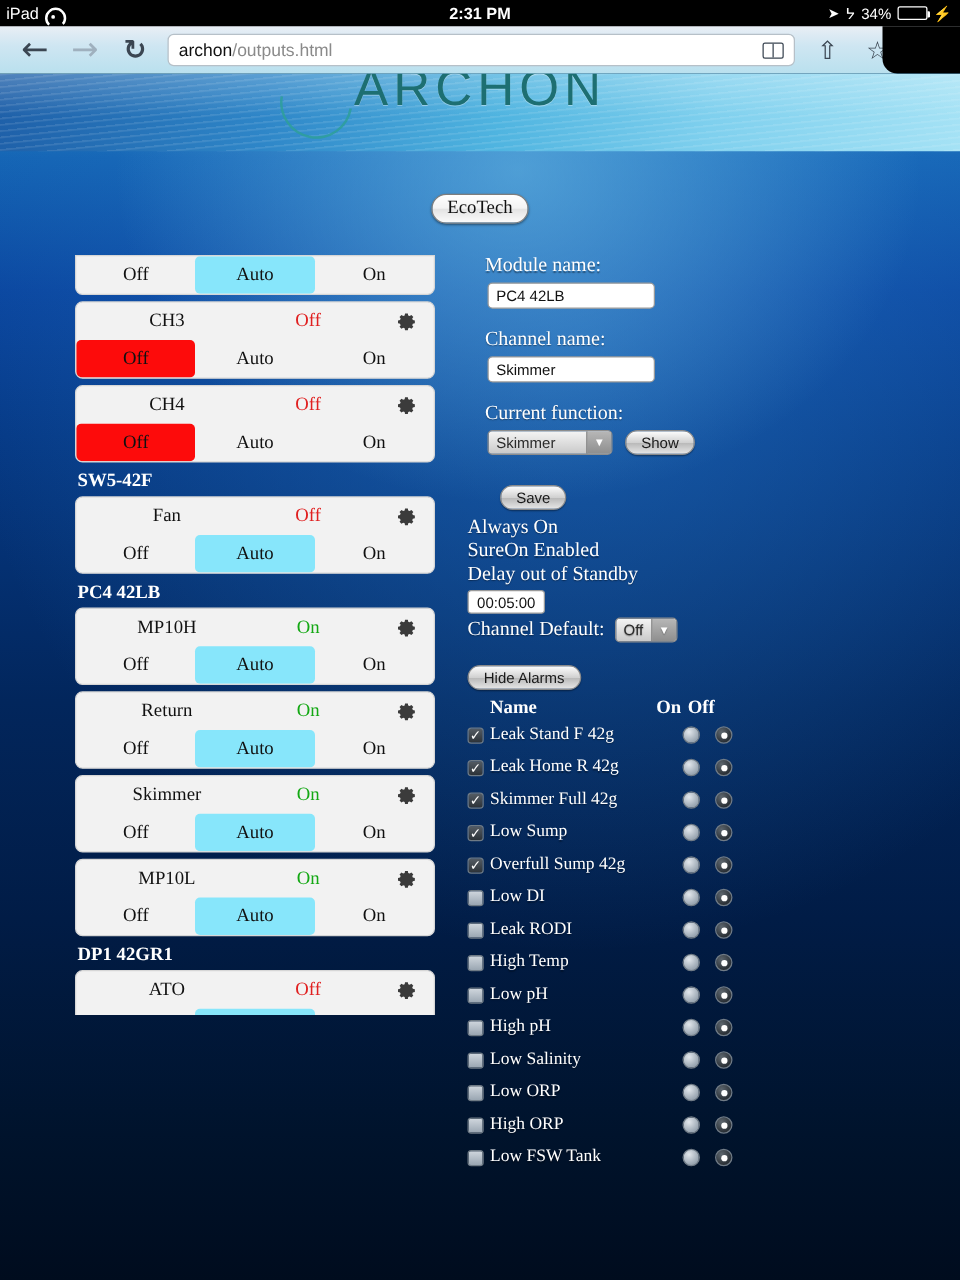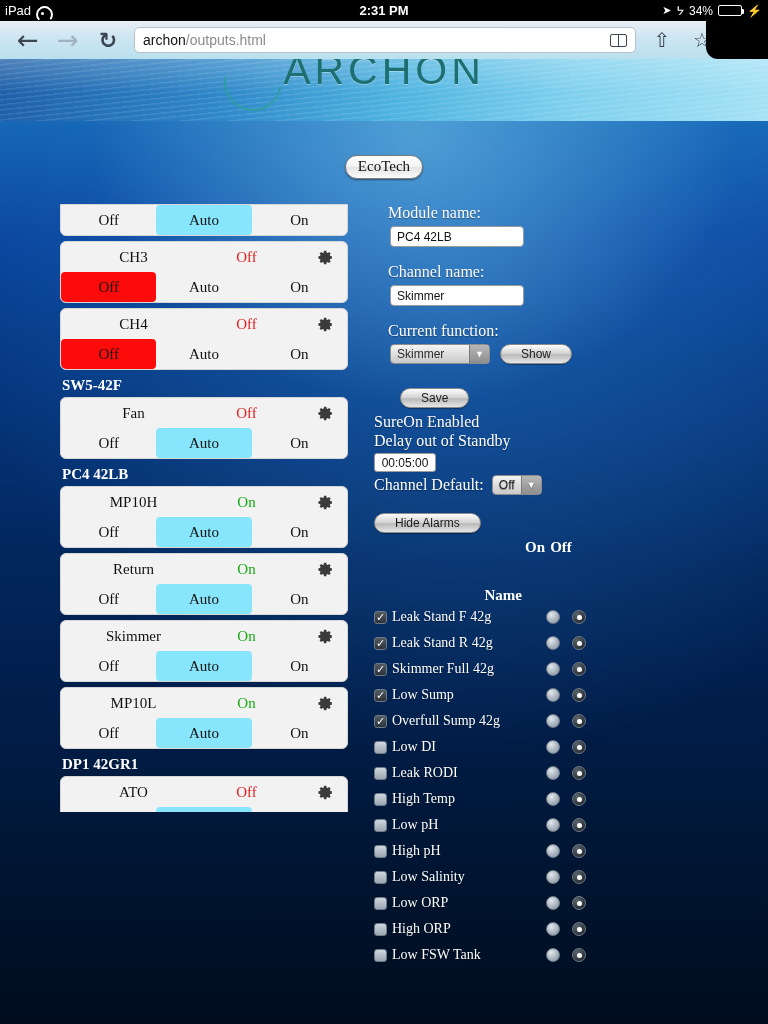--- a/index.html
+++ b/index.html
@@ -163,37 +163,37 @@
     padding: 0 6px; font-family:"Liberation Sans", sans-serif; font-size: 12px; color:#2a2a2a; min-width: 78px;
   }
   .selbox .sv.narrow { min-width: 28px; text-align:center; }
   .selarrow {
     width:20px; height:100%; background: linear-gradient(180deg,#b7b7b7,#8e8e8e);
     display:flex; align-items:center; justify-content:center; color:#fff; font-size:9px;
     border-left:1px solid #7a7a7a;
   }
   .grbtn {
     display:inline-block; background: linear-gradient(180deg,#fdfdfd,#cfcfcf 52%,#b9b9b9 53%,#e6e6e6);
-    border:1px solid #8b8b8b; border-radius: 11px; padding: 2px 20px;
+    border:1px solid #8b8b8b; border-radius: 11px; padding: 2px 12px;
     font-family:"Liberation Sans", sans-serif; font-size: 12px; color:#1a1a1a;
     box-shadow: 0 1px 1px rgba(0,0,0,.35);
   }
   .statline { color:#fff; font-size:16px; margin-left: 0px; line-height: 19px; text-shadow:0 1px 1px rgba(0,0,0,.4);}
   .timebox {
     width: 62px; height: 19px; background:#fff; border:1px solid #9a9a9a; border-radius:3px;
     font-family:"Liberation Sans", sans-serif; font-size:12px; color:#111;
     display:flex; align-items:center; justify-content:center; margin: 3px 0 3px 0;
   }
   .chandef { display:flex; align-items:center; gap:8px; color:#fff; font-size:16px; text-shadow:0 1px 1px rgba(0,0,0,.4);}
 
   
   .alarmhead {
     display:flex; color:#fff; font-weight:bold; font-size:15px; margin-top: 6px;
   }
-  .ah-name { width: 148px; text-align:right; padding-left: 18px; margin-top: 48px;}
+  .ah-name { width: 148px; text-align:left; padding-left: 18px;}
   .ah-on { width: 26px; text-align:center; }
   .ah-off { width: 26px; text-align:center; }
   .alarmrow { display:flex; align-items:center; height: 26px; }
   .ar-chk { width: 16px; display:flex; align-items:center; }
   .chk {
     width: 13px; height: 13px; border-radius: 3px;
     background: linear-gradient(180deg,#cfd6dd,#9aa6b2);
     border: 1px solid #6e7a85;
     display:flex; align-items:center; justify-content:center;
   }
@@ -417,20 +417,21 @@
           <span class="sv">Skimmer</span>
           <span class="selarrow">▼</span>
         </div>
         <span class="grbtn">Show</span>
       </div>
 
       <div style="height:24px"></div>
       <div style="margin-left:26px"><span class="grbtn">Save</span></div>
 
       <div style="margin-top:4px">
+        <div class="statline">Always On</div>
         <div class="statline">SureOn Enabled</div>
         <div class="statline">Delay out of Standby</div>
       </div>
       <div class="timebox">00:05:00</div>
 
       <div class="chandef">
         <span>Channel Default:</span>
         <span class="selbox">
           <span class="sv narrow">Off</span>
           <span class="selarrow">▼</span>
@@ -461,21 +462,21 @@
                 <span class="dot"></span>
               </span>
             </div>
           </div>
           <div class="alarmrow">
             <div class="ar-chk">
               <span class="chk on">
                 <span class="tick">✓</span>
               </span>
             </div>
-            <div class="ar-name">Leak Stand R 42g</div>
+            <div class="ar-name">Leak Home R 42g</div>
             <div class="ar-radio">
               <span class="rad"></span>
             </div>
             <div class="ar-radio">
               <span class="rad sel">
                 <span class="dot"></span>
               </span>
             </div>
           </div>
           <div class="alarmrow">

